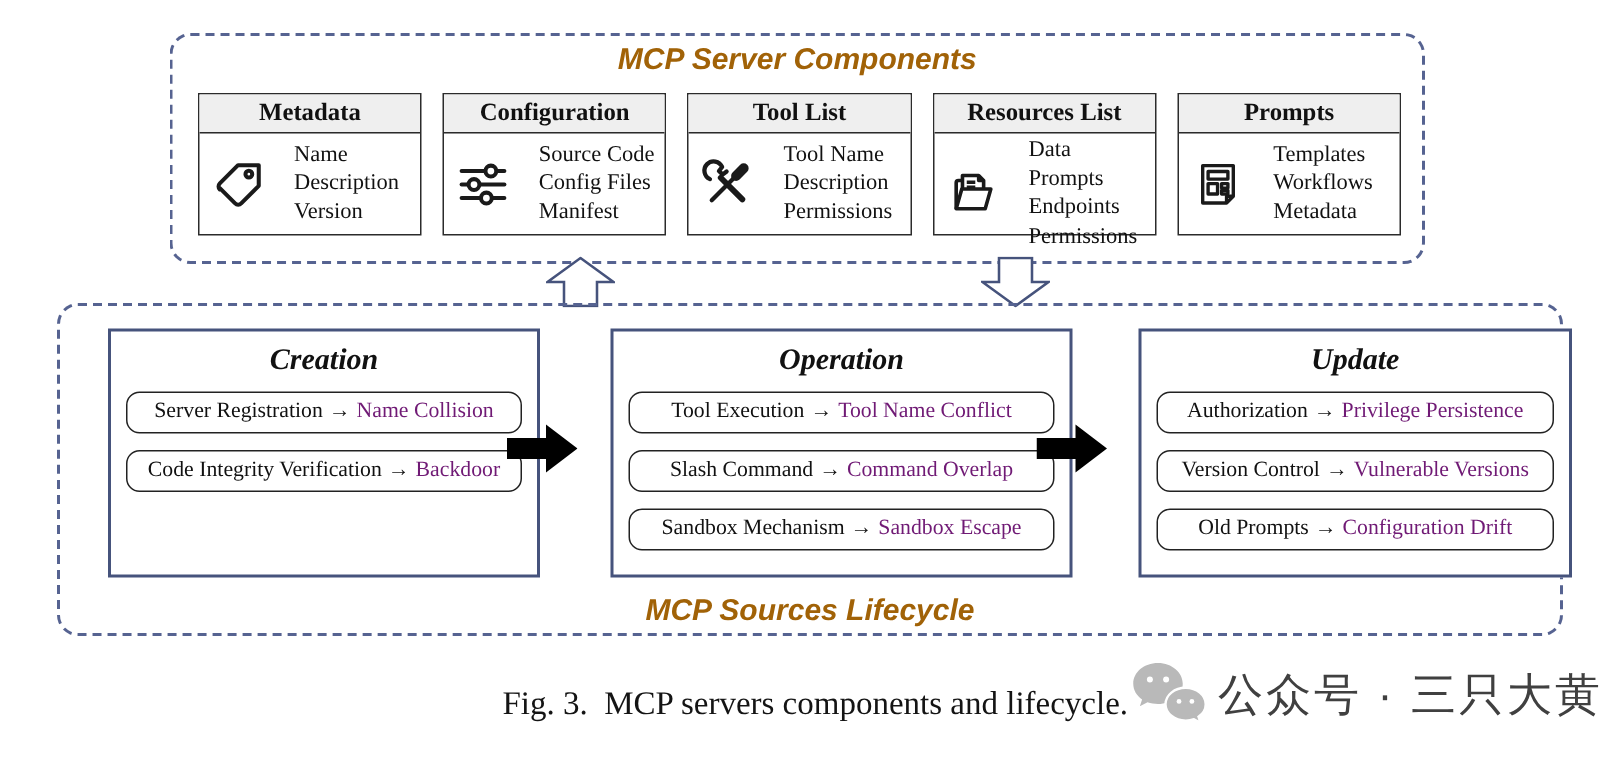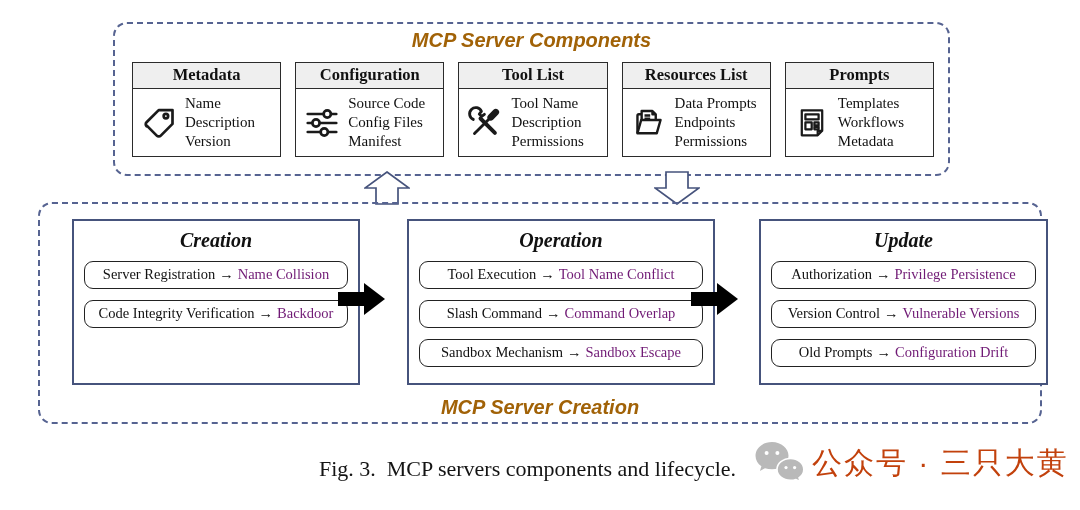--- a/index.html
+++ b/index.html
@@ -23,21 +23,21 @@
   }
   .comp-box{
     flex:1 1 0;background:#fff;border:1.5px solid #2b2b2b;
     display:flex;flex-direction:column;box-sizing:border-box;
   }
   .comp-head{
     background:#efefef;border-bottom:1.5px solid #2b2b2b;
     text-align:center;font-weight:700;font-size:16.5px;padding:2px 0 3px;
   }
   .comp-body{
-    flex:1;display:flex;align-items:center;gap:8px;padding:2px 4px 2px 8px;
+    flex:1;display:flex;align-items:center;gap:19px;padding:2px 4px 2px 8px;
   }
   .comp-icon{flex:0 0 auto;width:36px;height:36px;}
   .comp-icon svg{width:36px;height:36px;display:block;}
   .comp-lines{font-size:15px;line-height:1.28;}
   #lifecycle-panel{left:38px;top:202px;width:1004px;height:222px;}
   .stage-box{
     position:absolute;top:15px;height:166px;box-sizing:border-box;
     border:2px solid #46537c;background:#fff;margin-left:20px;
   }
   #stage-creation{left:12px;width:288px;}
@@ -50,26 +50,26 @@
   .stage-item{
     margin:0 10px 11px;border:1.4px solid #222;border-radius:9px;
     text-align:center;padding:4px 0 5px;font-size:14.5px;white-space:nowrap;
     background:#fff;
   }
   .step-arrow{margin:0 4px;color:#111;}
   .threat{color:#701a75;}
   #lifecycle-title{position:absolute;left:0;right:0;bottom:3px;}
   .flow-arrow{position:absolute;}
   #caption{
-    position:absolute;left:0;top:456px;width:1055px;text-align:center;
+    position:absolute;left:16px;top:456px;width:1055px;text-align:center;
     font-size:22px;color:#141414;white-space:pre;
   }
   #watermark{
     position:absolute;left:753px;top:440px;display:flex;align-items:center;gap:7px;
-    color:#c2410c;font-family:"Liberation Sans", sans-serif;font-size:30px;
+    color:#404040;font-family:"Liberation Sans", sans-serif;font-size:30px;
     letter-spacing:2px;
   }
   #watermark svg{width:52px;height:46px;display:block;}
 </style>
 </head>
 <body>
 
 <div id="canvas">
 
   <div id="components-panel" class="dashed-panel">
@@ -225,21 +225,21 @@
         <span class="step">Authorization</span><span class="step-arrow">→</span><span class="threat">Privilege Persistence</span>
       </div>
       <div class="stage-item">
         <span class="step">Version Control</span><span class="step-arrow">→</span><span class="threat">Vulnerable Versions</span>
       </div>
       <div class="stage-item">
         <span class="step">Old Prompts</span><span class="step-arrow">→</span><span class="threat">Configuration Drift</span>
       </div>
     </div>
 
-    <div id="lifecycle-title" class="panel-title">MCP Server Creation</div>
+    <div id="lifecycle-title" class="panel-title">MCP Sources Lifecycle</div>
   </div>
 
   <svg class="flow-arrow" style="left:338px;top:281px" width="47" height="36">
     <polygon points="0,11 26,11 26,2 47,18 26,34 26,25 0,25" fill="#000"></polygon>
   </svg>
   <svg class="flow-arrow" style="left:691px;top:281px" width="47" height="36">
     <polygon points="0,11 26,11 26,2 47,18 26,34 26,25 0,25" fill="#000"></polygon>
   </svg>
 
   <div id="caption">Fig. 3.  MCP servers components and lifecycle.</div>

